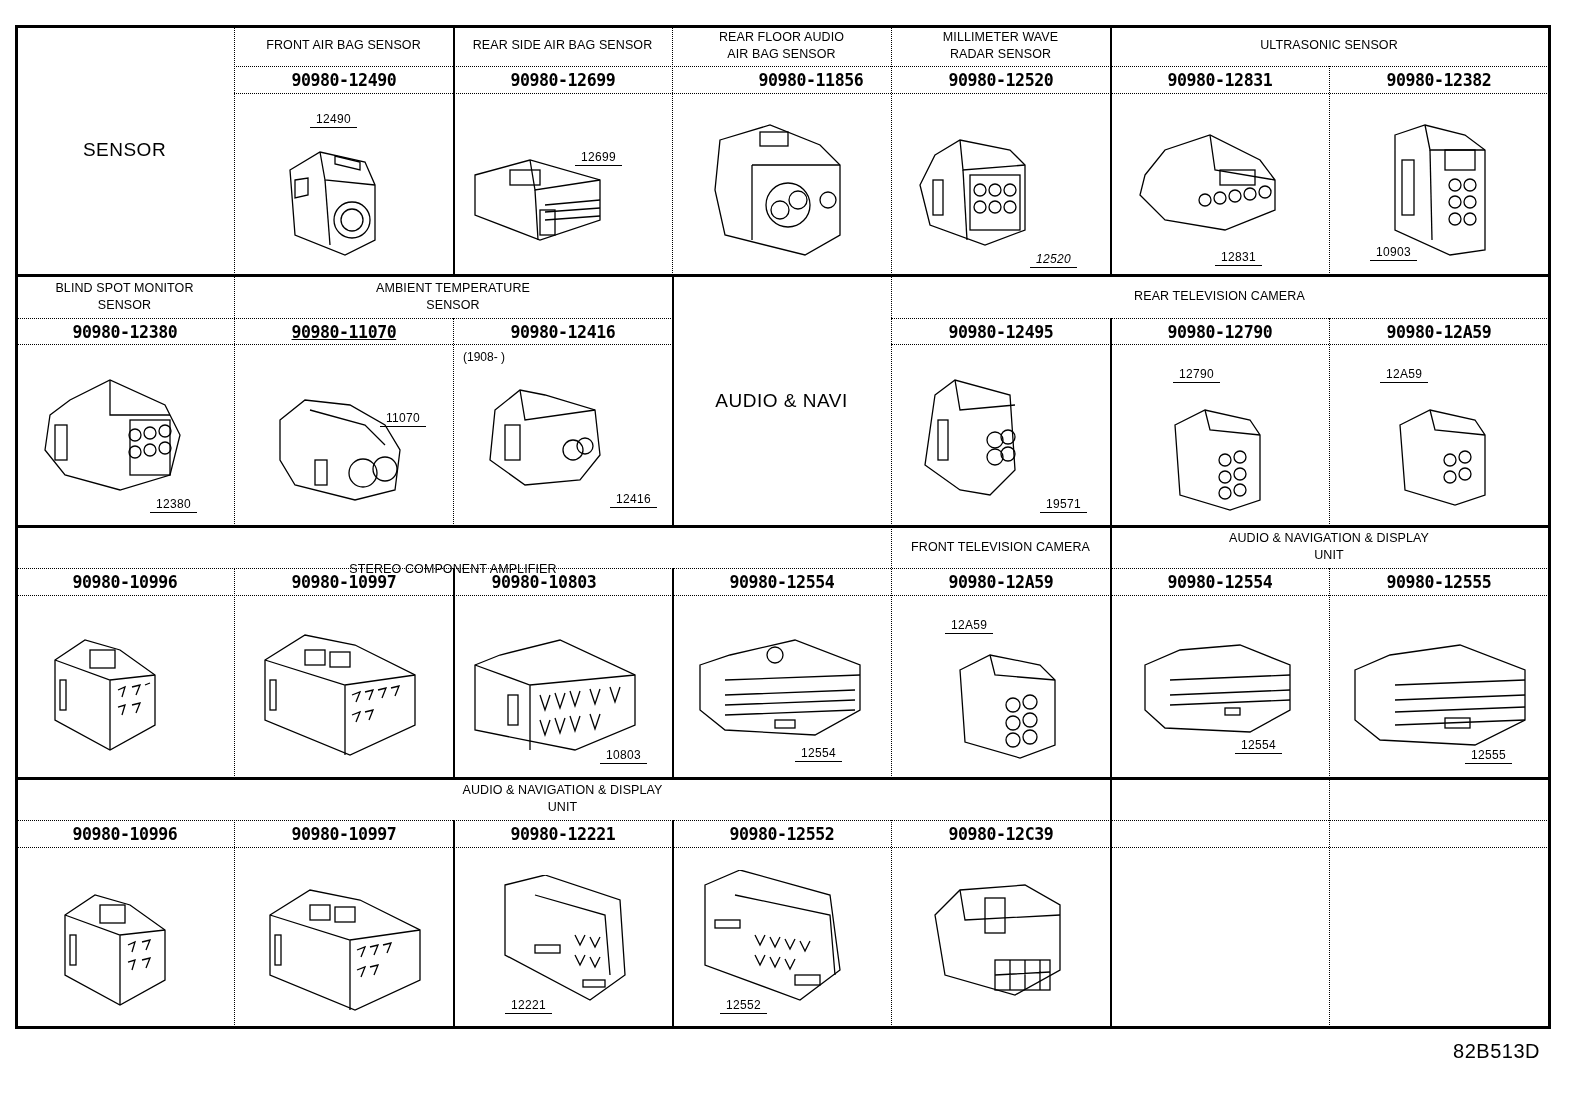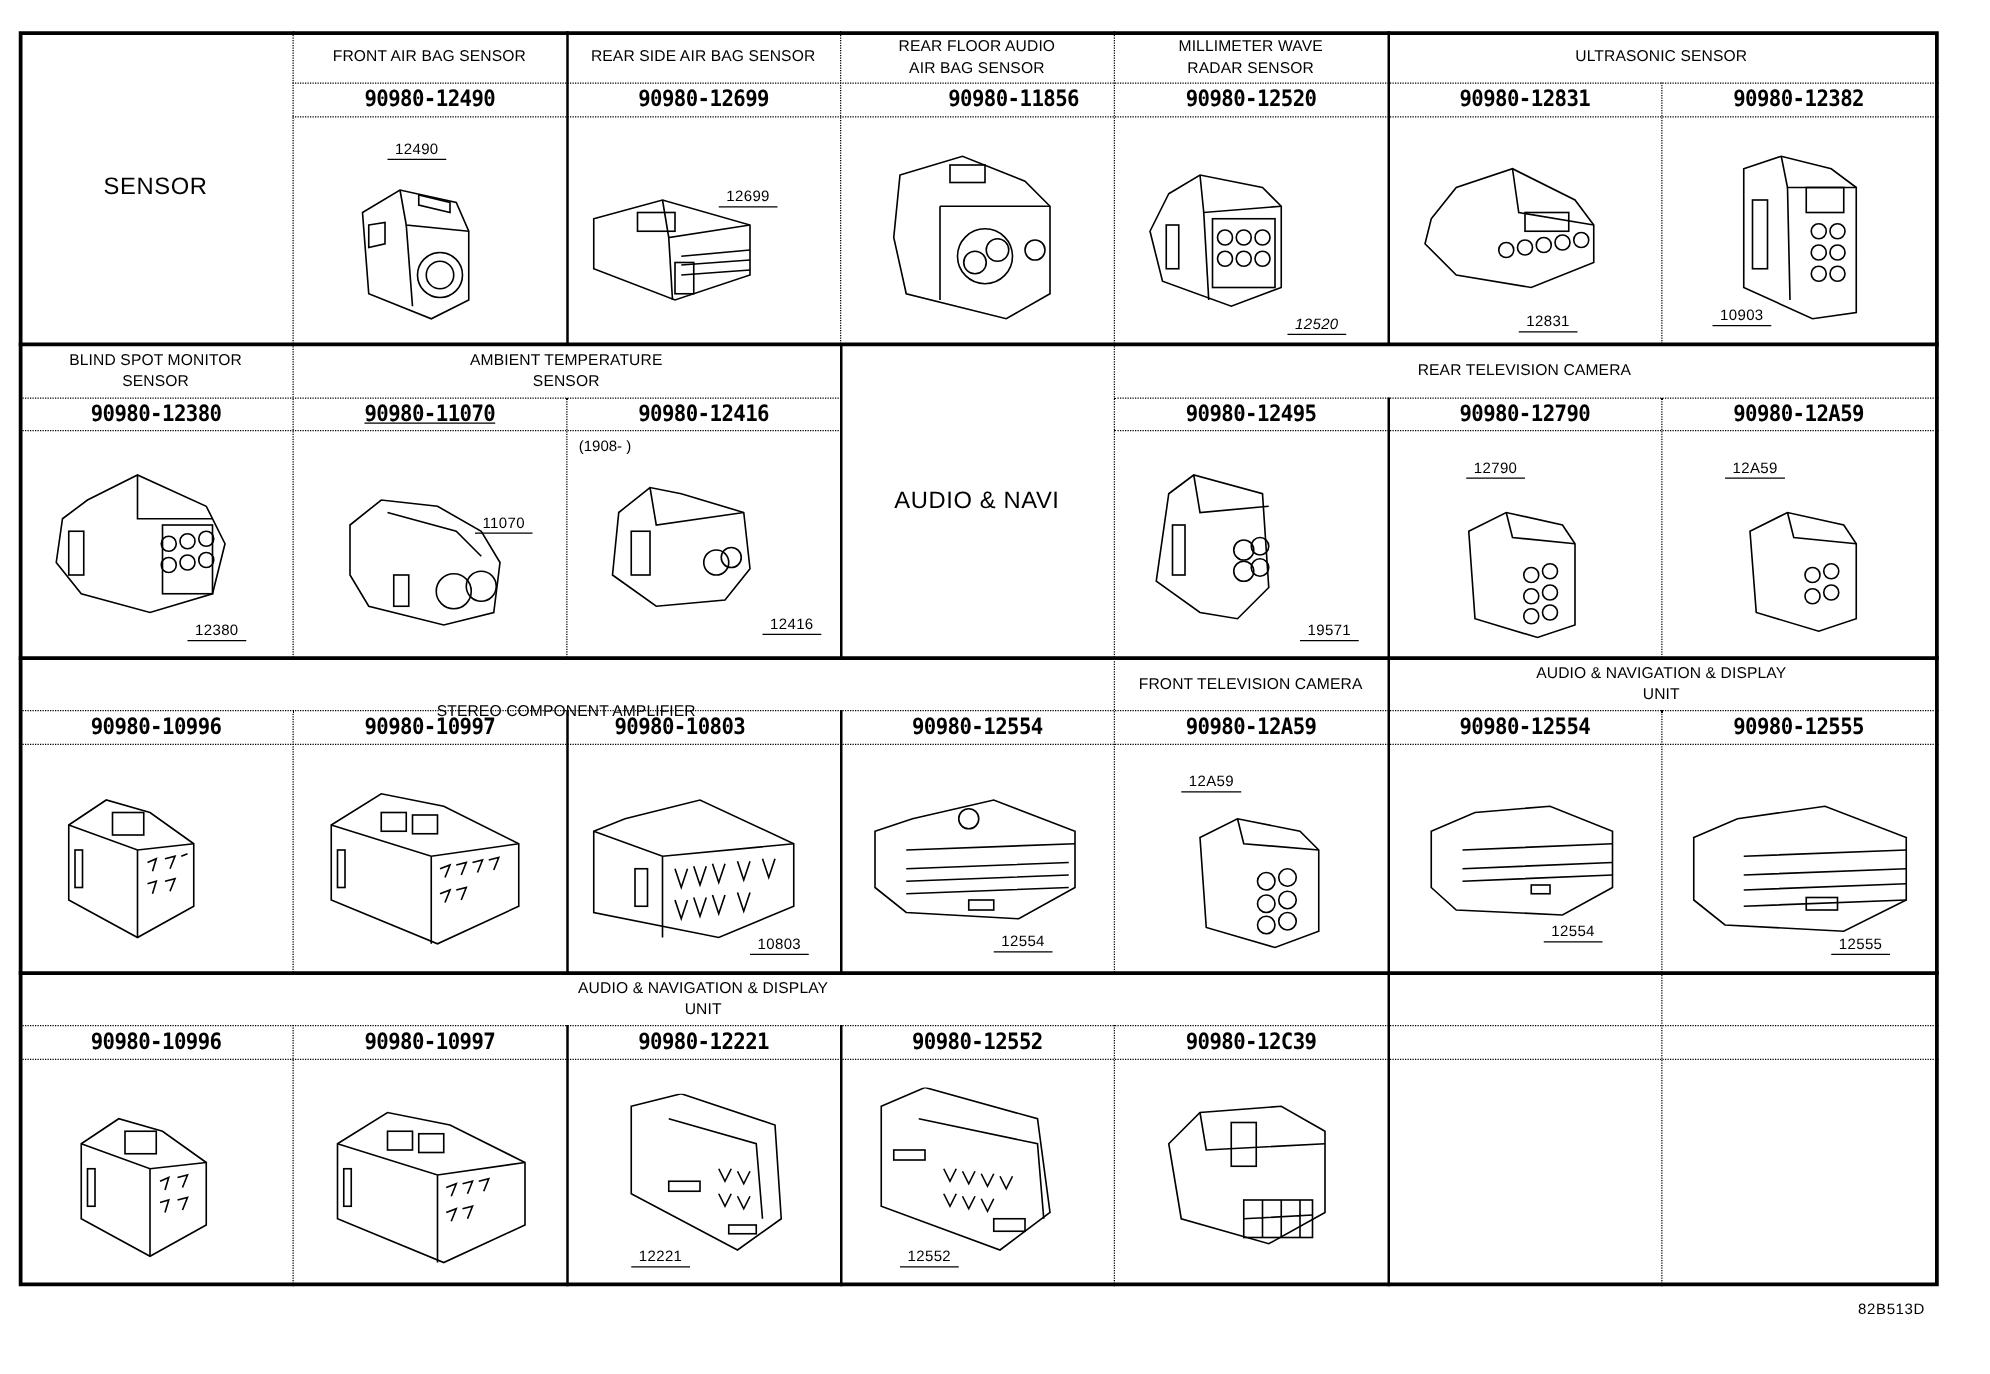--- a/index.html
+++ b/index.html
@@ -17,21 +17,21 @@
   .line-v { position:absolute; width:0; box-sizing:border-box; }
   .thick-h { border-top:3px solid #000; }
   .thin-h { border-top:1.5px dotted #000; }
   .thick-v { border-left:2.5px solid #000; }
   .thin-v { border-left:1.5px dotted #000; }
   .illus { position:absolute; box-sizing:border-box; }
   .illus svg { width:100%; height:100%; display:block; }
   .callout { position:absolute; font-size:12px; font-family:"Liberation Sans", sans-serif;
              border-bottom:1.5px solid #000; padding:0 6px 1px 6px; letter-spacing:0.3px; }
   .note { position:absolute; font-size:12px; }
-  .figid { position:absolute; right:52px; top:1040px; font-size:12px; letter-spacing:0.5px; }
+  .figid { position:absolute; right:52px; top:1040px; font-size:20px; letter-spacing:0.5px; }
 </style>
 </head>
 <body>
 
 <div class="sheet"></div>
 
 <div class="line-h thick-h" style="left:15px;width:1536px;top:274px;"></div>
 <div class="line-h thick-h" style="left:15px;width:1536px;top:525px;"></div>
 <div class="line-h thick-h" style="left:15px;width:1536px;top:777px;"></div>
 

